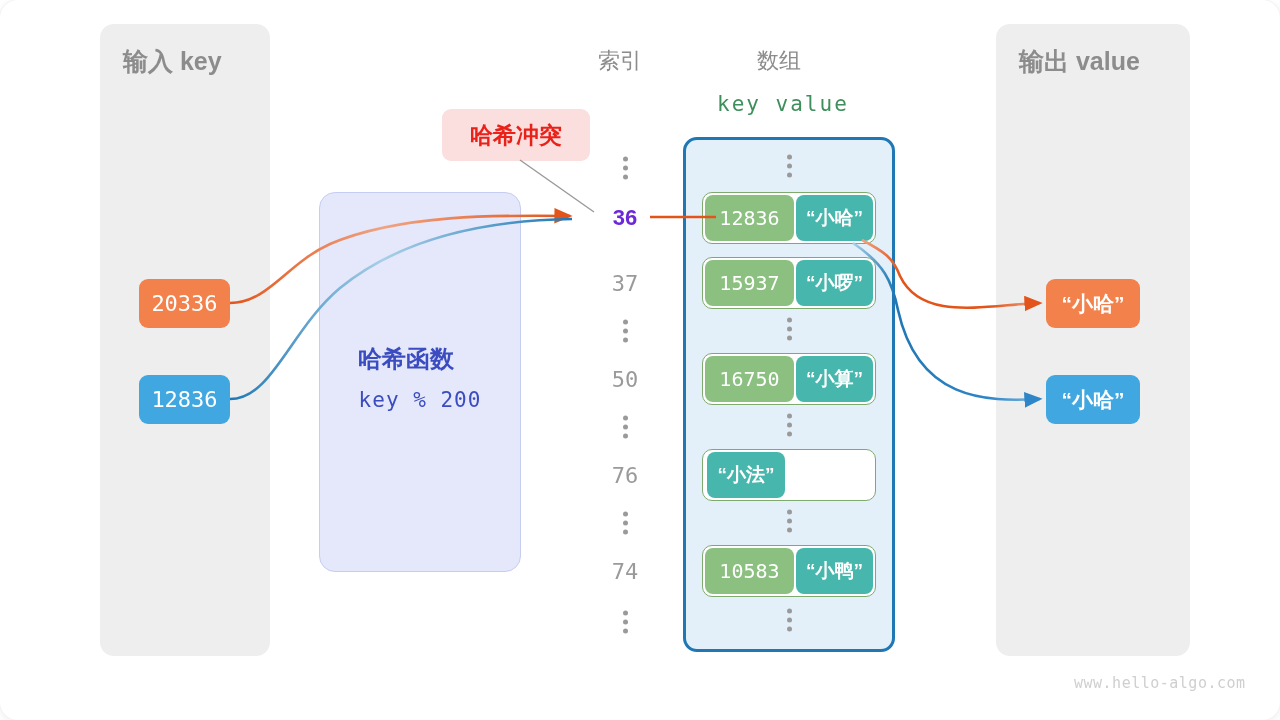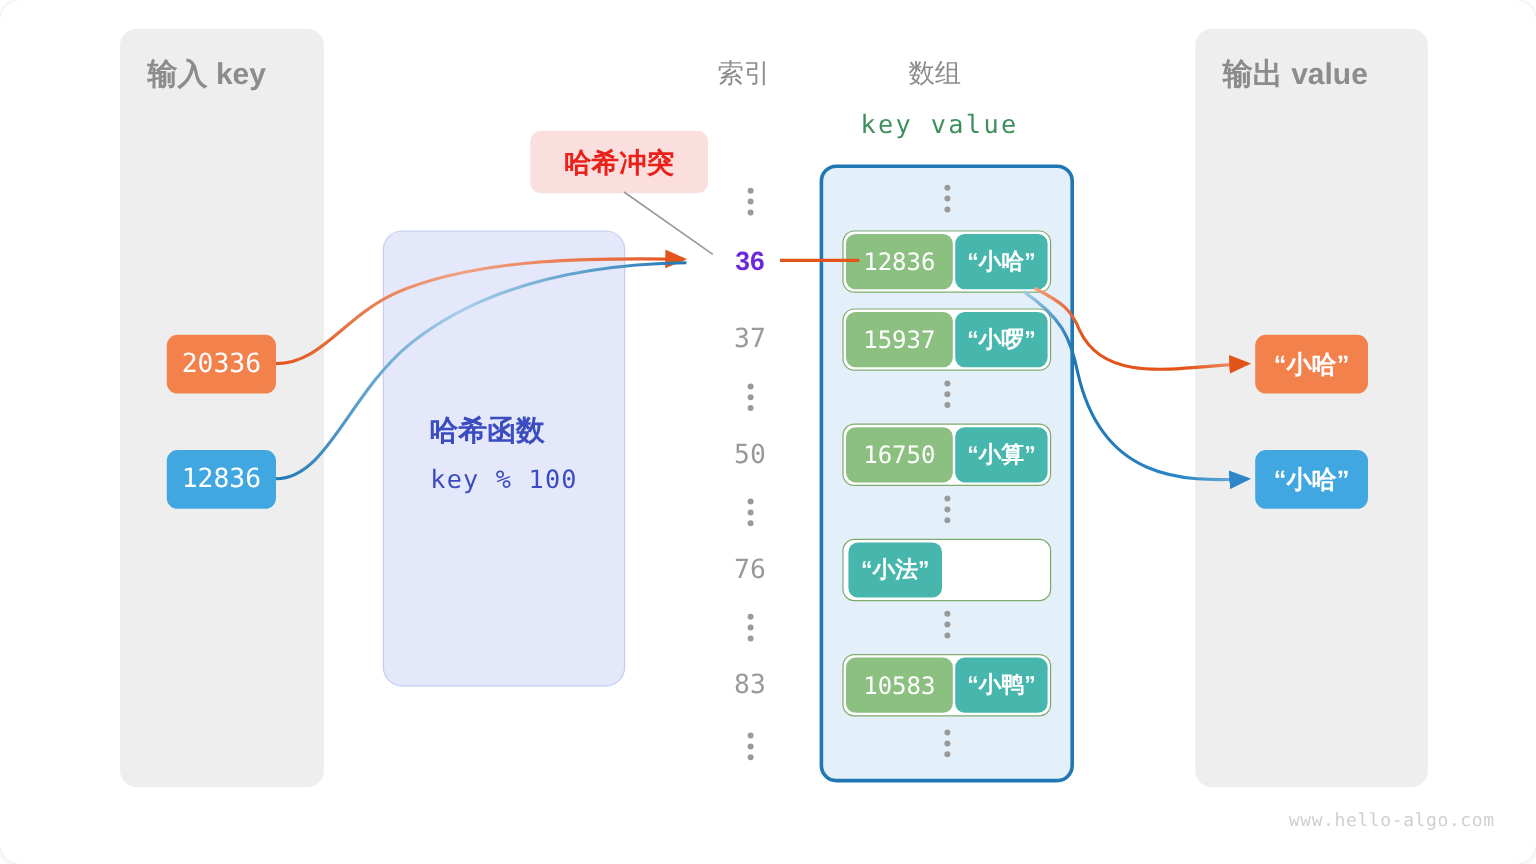--- a/index.html
+++ b/index.html
@@ -196,21 +196,21 @@
 
   <div class="panel-title" id="title-input">输入 key</div>
   <div class="panel-title" id="title-output">输出 value</div>
 
   <div class="col-head" id="head-index">索引</div>
   <div class="col-head" id="head-array">数组</div>
   <div id="head-keyvalue">key  value</div>
 
   <div id="hash-box"></div>
   <div id="hash-title">哈希函数</div>
-  <div id="hash-formula">key % 100</div>
+  <div id="hash-formula">key % 200</div>
 
   <div id="collision-badge">哈希冲突</div>
 
   <div class="chip orange" id="chip-key-0">20336</div>
   <div class="chip blue" id="chip-key-1">12836</div>
 
   <div class="chip orange" id="chip-val-0">“小哈”</div>
   <div class="chip blue" id="chip-val-1">“小哈”</div>
 
   <div id="array-box"></div>
@@ -241,21 +241,21 @@
         </span>
       </div>
       <div class="idx" style="top: 475px;">76</div>
       <div class="idx dots" style="top: 523px; display: flex; justify-content: center;">
         <span class="dots-glyph" style="margin:0 auto;">
           <i></i>
           <i></i>
           <i></i>
         </span>
       </div>
-      <div class="idx" style="top: 571px;">83</div>
+      <div class="idx" style="top: 571px;">74</div>
       <div class="idx dots" style="top: 622px; display: flex; justify-content: center;">
         <span class="dots-glyph" style="margin:0 auto;">
           <i></i>
           <i></i>
           <i></i>
         </span>
       </div>
     </div>
   <div id="array-rows">
       <div class="adots" style="top: 168px;"><span class="dots-glyph"><i></i><i></i><i></i></span></div>

